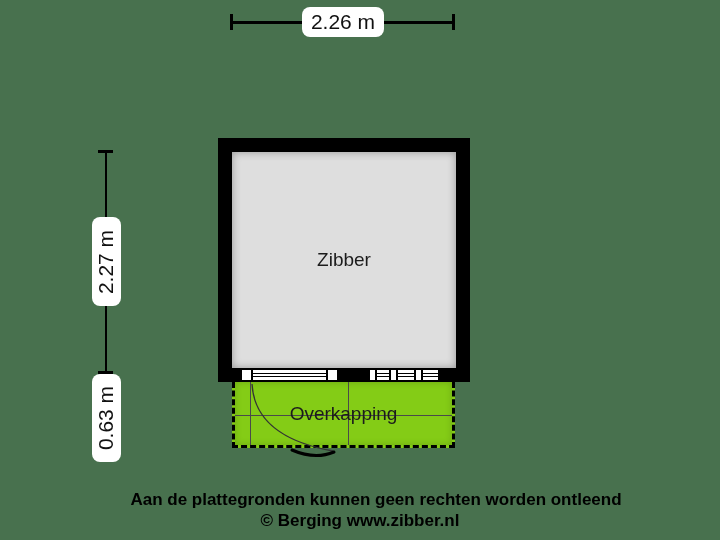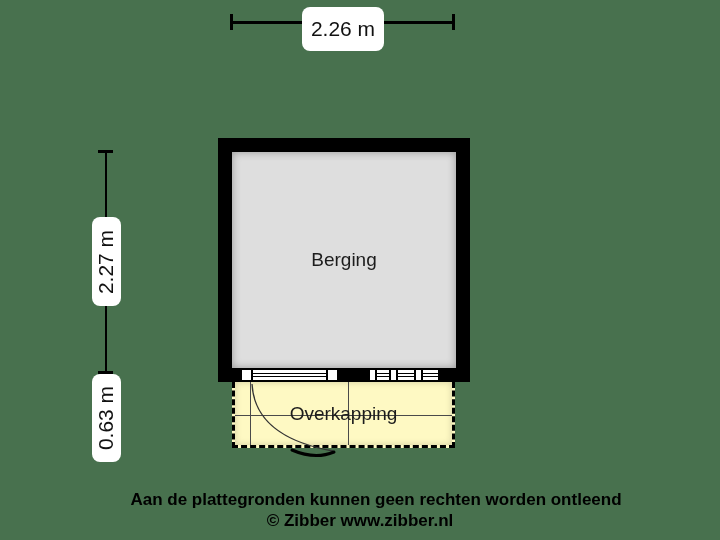--- a/index.html
+++ b/index.html
@@ -53,21 +53,21 @@
   .band .glass-line  { position: absolute; left: 0; right: 0; height: 1px; background: #000; }
   .band .mullion {
     position: absolute; top: 0; height: 14px; width: 9px;
     background: #fff; border: 2px solid #000;
   }
 
   
   .canopy {
     position: absolute;
     left: 232px; top: 382px; width: 223px; height: 66px;
-    background: #fef9c3;
+    background: #84cc16;
     border-left: 3px dashed #000;
     border-right: 3px dashed #000;
     border-bottom: 3px dashed #000;
     box-shadow: inset 0 0 7px rgba(0,0,0,0.18);
     display: flex; align-items: center; justify-content: center;
   }
   .canopy-label { font-size: 19px; color: #1c1c1c; position: relative; }
   .thin-v { position: absolute; top: 0; bottom: 0; width: 1px; background: #4a4a4a; }
   .thin-h { position: absolute; left: 0; right: 0; height: 1px; background: #4a4a4a; }
 
@@ -84,21 +84,21 @@
 </style>
 </head>
 <body>
 
 <div class="page">
 
   <div>
     <div class="dim-line-h" style="left:232px; top:21px; width:223px; height:3px;"></div>
     <div class="dim-tick-v" style="left:230px; top:14px; width:3px; height:16px;"></div>
     <div class="dim-tick-v" style="left:452px; top:14px; width:3px; height:16px;"></div>
-    <div class="dim-label horiz" style="left:302px; top:7px; width:82px; height:44px;">
+    <div class="dim-label horiz" style="left:302px; top:7px; width:82px; height:30px;">
       <span>2.26 m</span>
     </div>
   </div>
 
   <div>
     <div class="dim-line-v" style="left:105px; top:152px; width:2px; height:221px;"></div>
     <div class="dim-tick-h" style="left:98px; top:150px; width:15px; height:3px;"></div>
     <div class="dim-tick-h" style="left:98px; top:371px; width:15px; height:3px;"></div>
     <div class="dim-label vert" style="left:92px; top:217px; width:29px; height:89px;">
       <span>2.27 m</span>
@@ -106,21 +106,21 @@
   </div>
 
   <div>
     <div class="dim-line-v" style="left:105px; top:373px; width:2px; height:80px;"></div>
     <div class="dim-label vert" style="left:92px; top:374px; width:29px; height:88px;">
       <span>0.63 m</span>
     </div>
   </div>
 
   <div class="room">
-    <span class="room-label">Berging</span>
+    <span class="room-label">Zibber</span>
   </div>
 
   <div class="frame-square" style="left:240px;"></div>
 
   <div class="band" style="left:253px; width:73px;">
     <div class="edge-top"></div>
     <div class="glass-line" style="top:5px;"></div>
     <div class="glass-line" style="top:8px;"></div>
     <div class="edge-bottom"></div>
   </div>
@@ -143,15 +143,15 @@
     <div class="thin-h" style="top:33px;"></div>
     <span class="canopy-label">Overkapping</span>
   </div>
 
   <svg class="door-svg" width="125" height="82" viewBox="0 0 125 82">
     <path d="M 22 2 Q 25 55 103 69" fill="none" stroke="#333" stroke-width="1.3"></path>
     <path d="M 62 68 Q 85 78 104 70" fill="none" stroke="#000" stroke-width="3" stroke-linecap="round"></path>
   </svg>
 
   <div class="footer-line footer-disclaimer">Aan de plattegronden kunnen geen rechten worden ontleend</div>
-  <div class="footer-line footer-copyright">© Zibber www.zibber.nl</div>
+  <div class="footer-line footer-copyright">© Berging www.zibber.nl</div>
 
 </div>
 
 </body></html>

